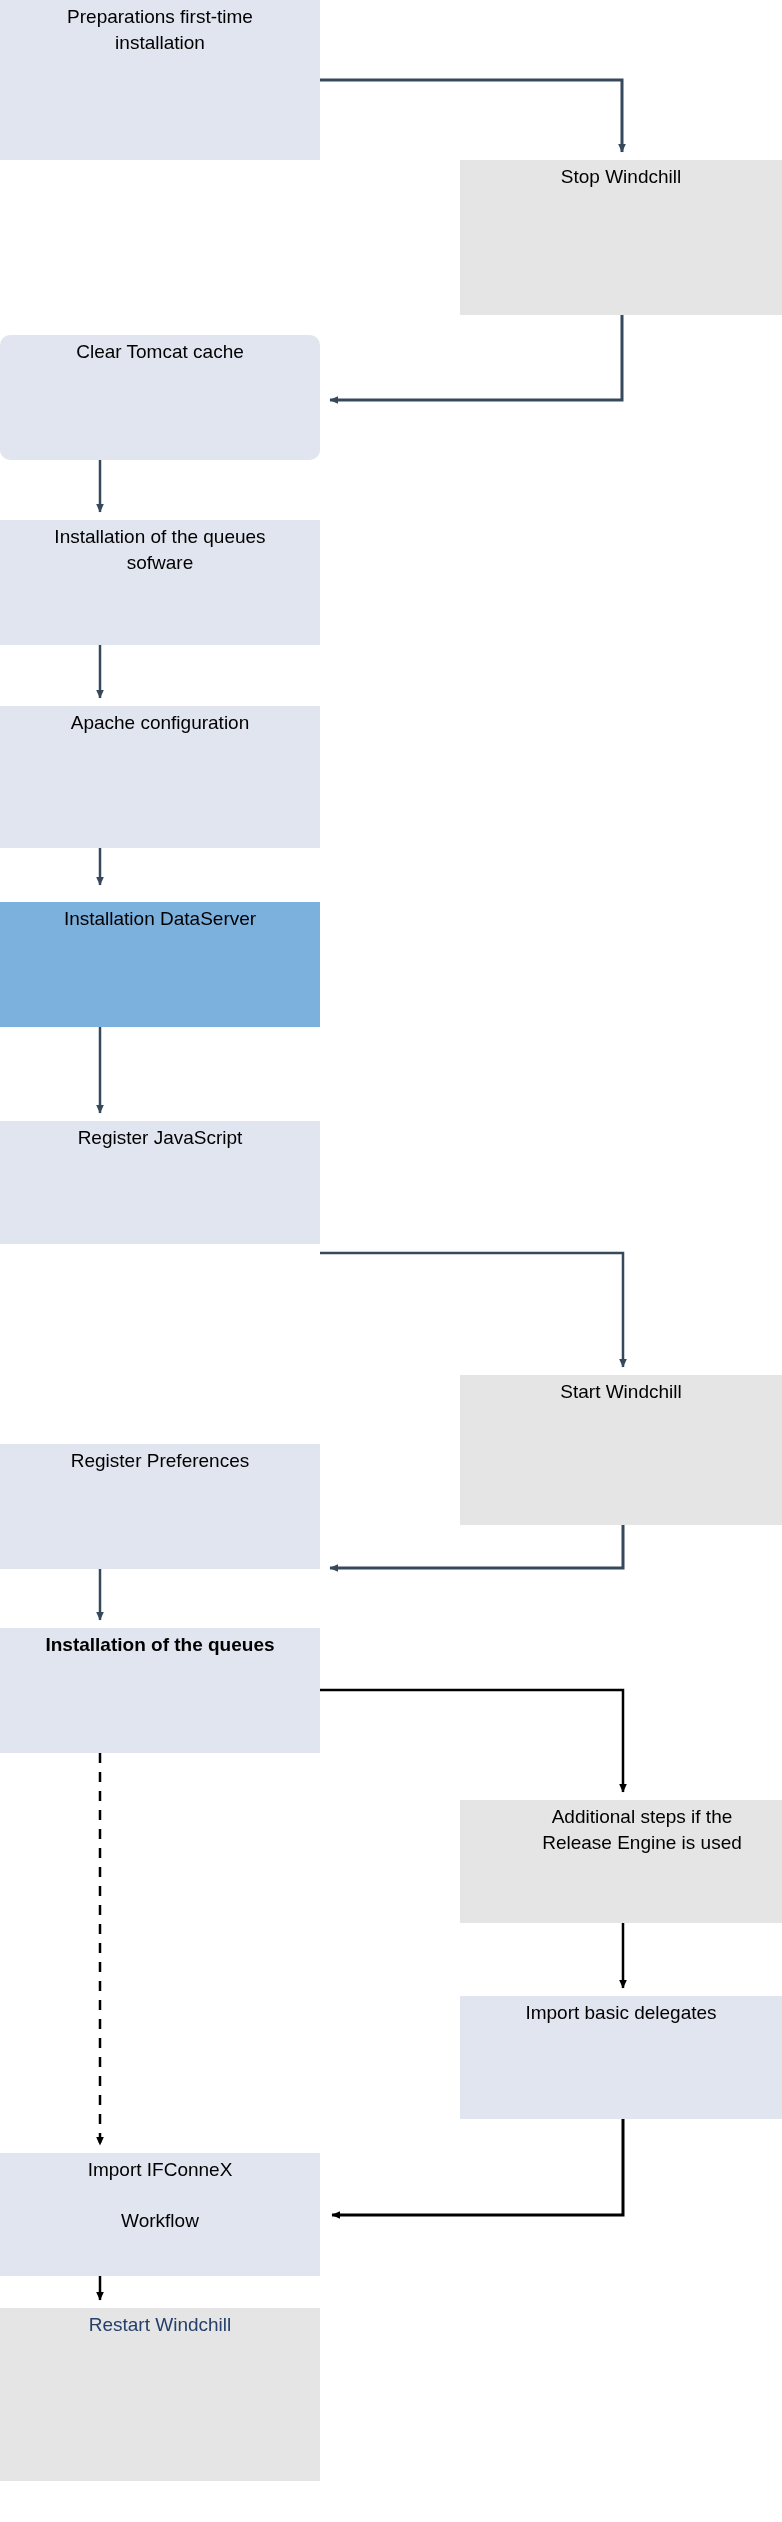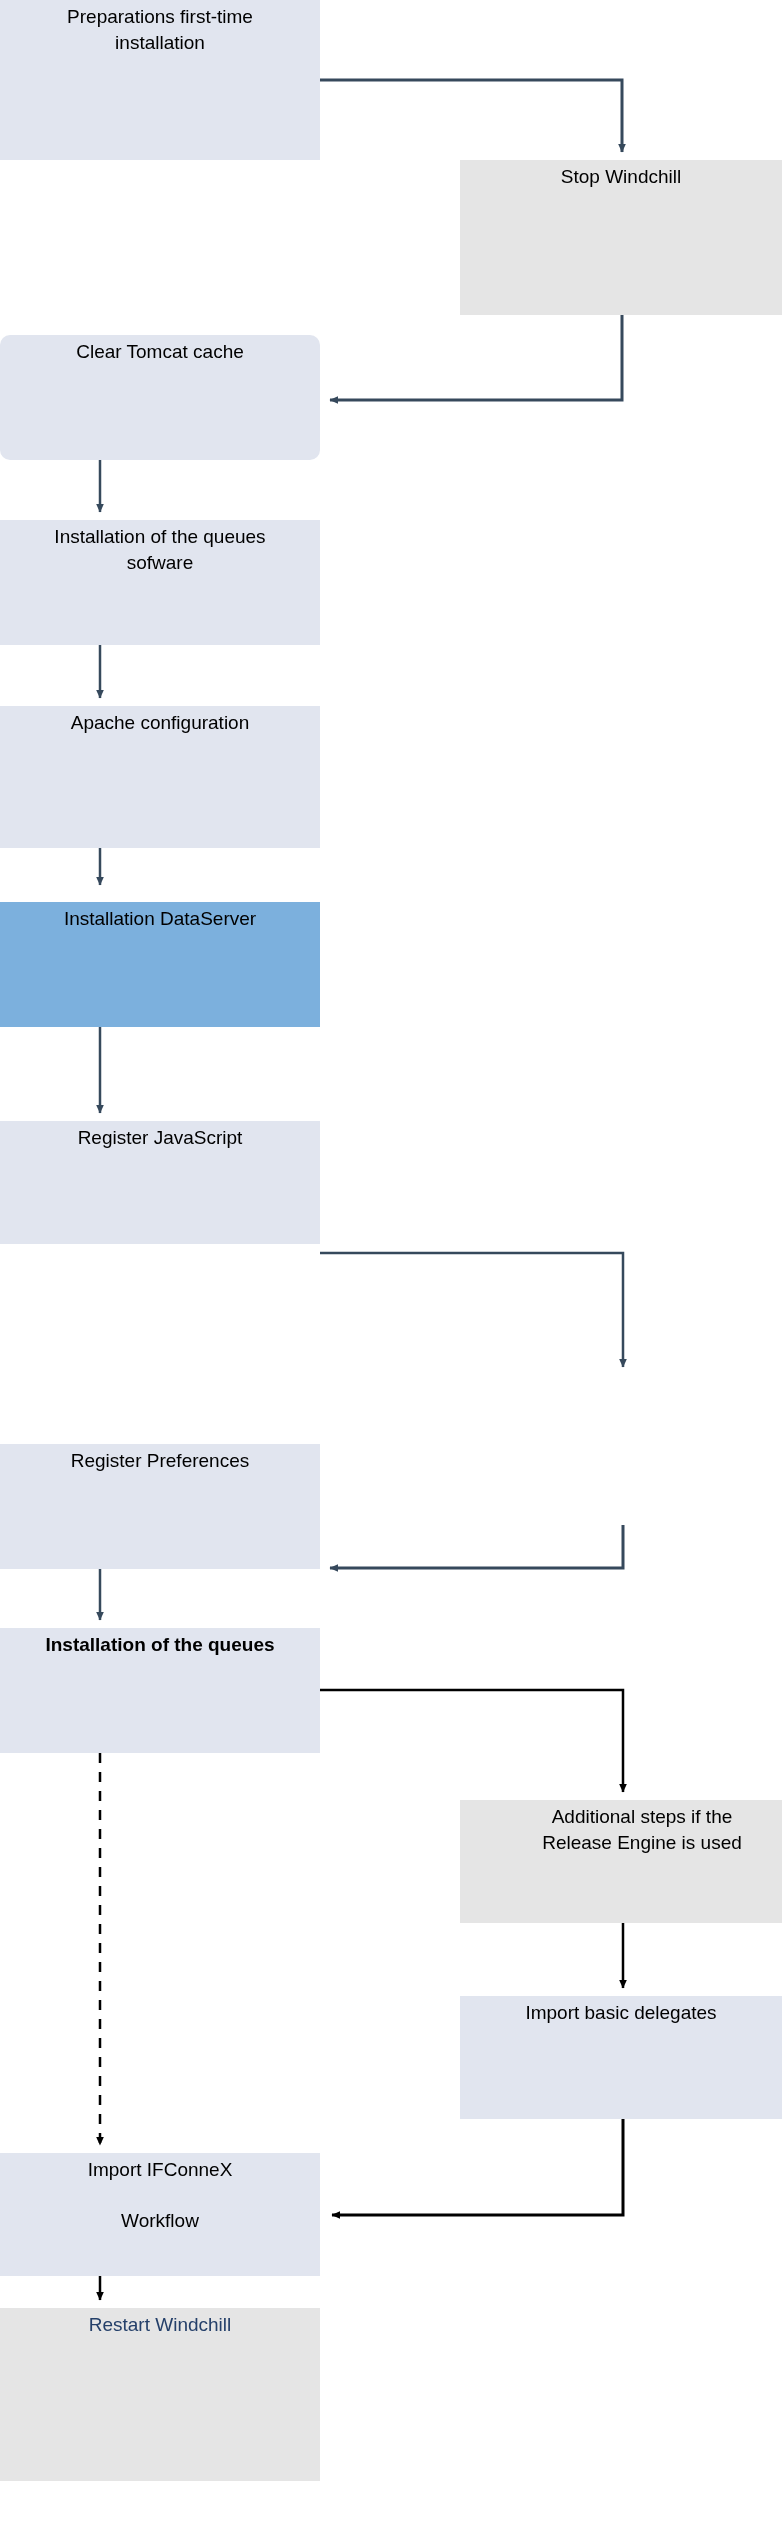--- a/index.html
+++ b/index.html
@@ -138,20 +138,23 @@
   </div>
 
   <div class="node blue" style="left:0px; top:893px; width:320px; height:125px;margin-top:9px;">
     <span>Installation DataServer</span>
   </div>
 
   <div class="node light" style="left:0px; top:1121px; width:320px; height:123px;">
     <span>Register JavaScript</span>
   </div>
 
+  <div class="node gray" style="left:460px; top:1375px; width:322px; height:150px;">
+    <span>Start Windchill</span>
+  </div>
 
   <div class="node light" style="left:0px; top:1444px; width:320px; height:125px;">
     <span>Register Preferences</span>
   </div>
 
   <div class="node light" style="left:0px; top:1628px; width:320px; height:125px;font-weight:bold;">
     <span>Installation of the queues</span>
   </div>
 
   <div class="node gray" style="left:460px; top:1800px; width:364px; height:123px;">

